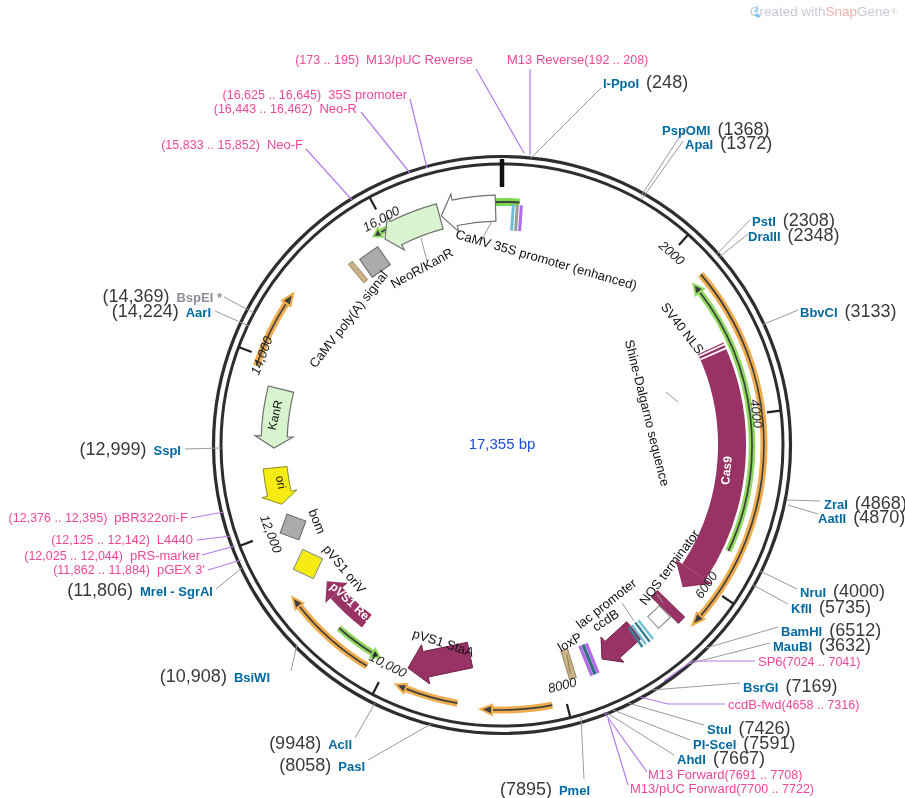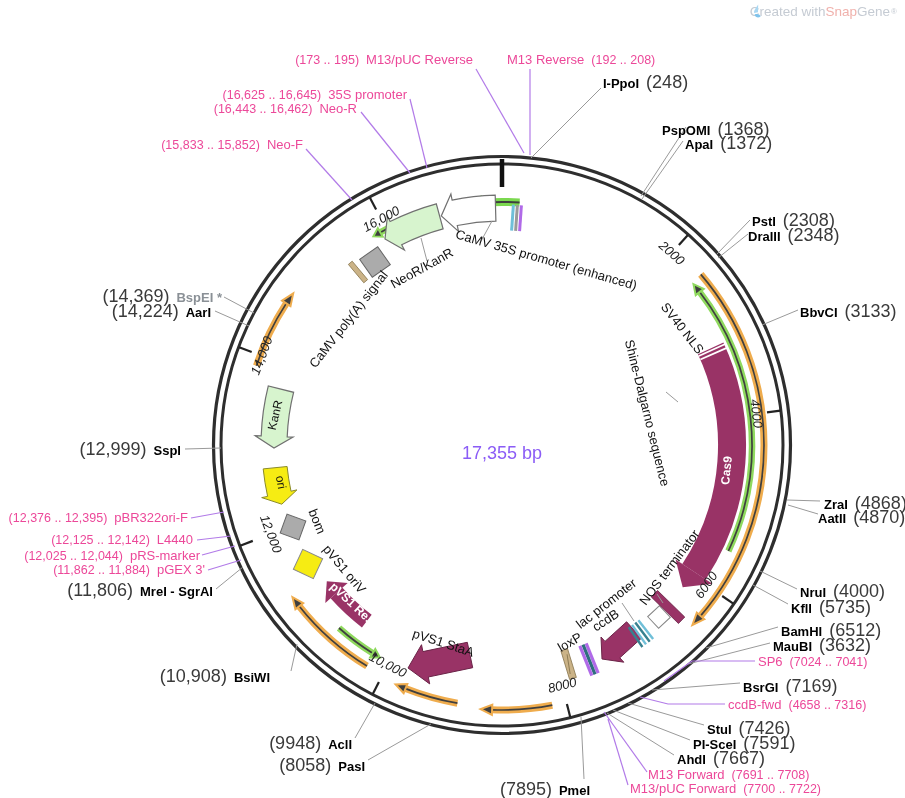--- a/index.html
+++ b/index.html
@@ -1,29 +1,29 @@
 <!DOCTYPE html>
 <html><head>
 <meta charset="utf-8">
 <style>
   html,body{margin:0;padding:0;background:#fff;}
   body{width:905px;height:798px;position:relative;overflow:hidden;
        font-family:"Liberation Sans",sans-serif;}
   svg{position:absolute;left:0;top:0;}
   .lbl{position:absolute;white-space:nowrap;font-size:13px;color:#1a1a1a;line-height:1.05;}
-  .lbl .nm{font-weight:bold;color:#000000;}
+  .lbl .nm{font-weight:bold;color:#0369a1;}
   .lbl .ps{color:#3a3a3a;font-size:18px;margin-left:7px;}
   .lbl.pf .ps{margin-left:0;margin-right:7px;}
   .lbl .nm.gray{color:#8a9096;}
   .plbl{position:absolute;white-space:nowrap;font-size:13px;color:#ec4899;line-height:1.05;}
-  .plbl .prg{font-size:12.5px;margin-left:7px;}
+  .plbl .prg{font-size:12.5px;}
   .plbl.pf .prg{margin-left:0;margin-right:7px;}
   .title-block{position:absolute;left:352px;top:426px;width:300px;text-align:center;}
   .title-block .tname{font-size:17px;font-weight:bold;color:#111;}
-  .title-block .tsize{font-size:18px;color:#8b5cf6;margin-top:17px;}
+  .title-block .tsize{font-size:15px;color:#1d4ed8;margin-top:9px;}
   .watermark{position:absolute;right:8px;top:4px;display:flex;align-items:center;
              font-size:13.5px;color:#c5cbd3;}
   .watermark .snap{color:#f0b1ac;}
   .watermark sup{font-size:8px;margin-left:1px;}
   .wm-logo{margin-right:5px;}
   .tick{font-style:italic;font-size:13px;fill:#222;}
   .flab{font-size:13px;fill:#111;}
   .flab-sm{font-size:12px;fill:#111;}
   .flab-w{font-size:12px;font-weight:bold;fill:#fff;}
 </style>

